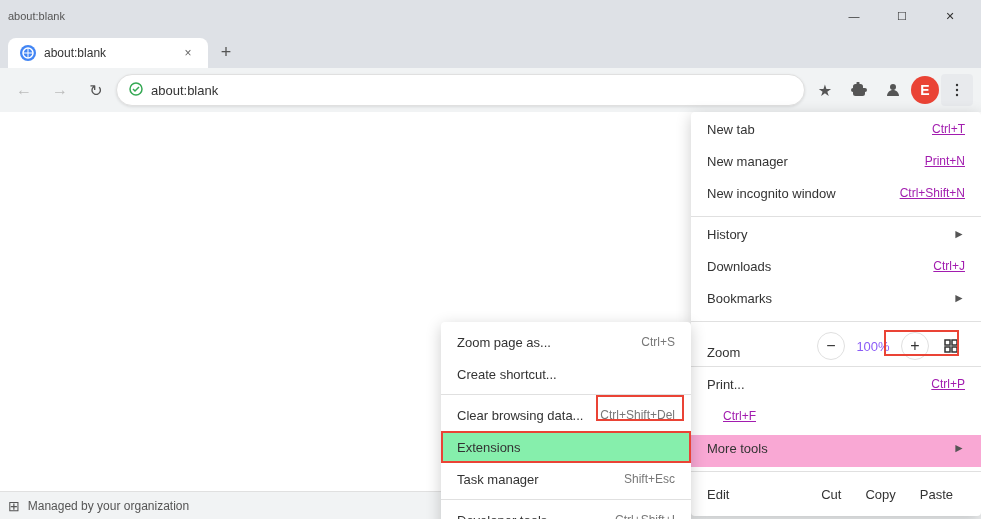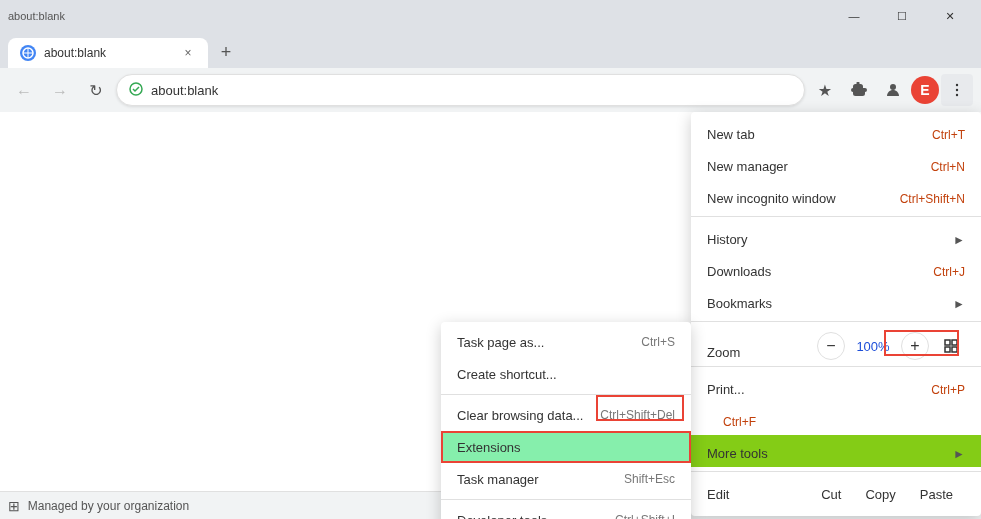--- a/index.html
+++ b/index.html
@@ -211,38 +211,39 @@
       background: #fff;
       border-radius: 4px;
       box-shadow: 0 4px 16px rgba(0,0,0,0.2);
       z-index: 100;
       padding: 4px 0;
       font-size: 13px;
     }
 
     .menu-item {
       display: flex;
-      align-items: flex-end;
+      align-items: flex-start;
       padding: 6px 16px;
       cursor: pointer;
       color: #333;
       position: relative;
       min-height: 32px;
       gap: 28px;
     }
     .menu-item.highlighted { background: #e8e8e8; }
 
     .menu-item-label {
       flex: 1;
       white-space: nowrap;
     }
     .menu-item-shortcut {
-      color: #c2410c;
+      color: #a21caf;
       font-size: 12px;
       margin-left: 16px;
+      text-decoration: underline;
     }
     .menu-item-arrow {
       color: #555;
       margin-left: 8px;
       font-size: 12px;
     }
     .menu-divider {
       height: 1px;
       background: #e0e0e0;
       margin: 4px 0;
@@ -272,21 +273,21 @@
       align-items: center;
       justify-content: center;
       border-radius: 50%;
       cursor: pointer;
       font-size: 16px;
       color: #333;
       border: 1px solid #e0e0e0;
     }
     .zoom-value {
       font-size: 13px;
-      color: #1d4ed8;
+      color: #8b5cf6;
       min-width: 40px;
       text-align: center;
     }
     .zoom-fullscreen {
       width: 28px;
       height: 28px;
       display: flex;
       align-items: center;
       justify-content: center;
       cursor: pointer;
@@ -462,21 +463,21 @@
 
   <div class="main-menu">
 
     <div class="menu-item">
       <span class="menu-item-label">New tab</span>
       <span class="menu-item-shortcut">Ctrl+T</span>
     </div>
 
     <div class="menu-item">
       <span class="menu-item-label">New manager</span>
-      <span class="menu-item-shortcut">Ctrl+N</span>
+      <span class="menu-item-shortcut">Print+N</span>
     </div>
 
     <div class="menu-item">
       <span class="menu-item-label">New incognito window</span>
       <span class="menu-item-shortcut">Ctrl+Shift+N</span>
     </div>
     <div class="menu-divider"></div>
 
     <div class="menu-item">
       <span class="menu-item-label">History</span>
@@ -515,40 +516,40 @@
     <div class="menu-item">
       <span class="menu-item-label">Print...</span>
       <span class="menu-item-shortcut">Ctrl+P</span>
     </div>
 
 
     <div class="menu-item">
       <span class="menu-item-shortcut">Ctrl+F</span>
     </div>
 
-    <div class="menu-item highlighted" style="background:#84cc16;">
+    <div class="menu-item highlighted" style="background:#f9a8d4;">
       <span class="menu-item-label">More tools</span>
       <span class="menu-item-arrow">►</span>
     </div>
     <div class="menu-divider"></div>
 
     <div class="edit-row">
       <span class="edit-label">Edit</span>
       <div class="edit-actions">
         <div class="edit-action-btn">Cut</div>
         <div class="edit-action-btn">Copy</div>
         <div class="edit-action-btn">Paste</div>
       </div>
     </div>
 
   </div>
 
   <div class="submenu">
     <div class="submenu-item">
-      <span class="submenu-item-label">Task page as...</span>
+      <span class="submenu-item-label">Zoom page as...</span>
       <span class="submenu-item-shortcut">Ctrl+S</span>
     </div>
     <div class="submenu-item">
       <span class="submenu-item-label">Create shortcut...</span>
     </div>
     <div class="menu-divider" style="margin: 4px 0;"></div>
     <div class="submenu-item">
       <span class="submenu-item-label">Clear browsing data...</span>
       <span class="submenu-item-shortcut">Ctrl+Shift+Del</span>
     </div>

